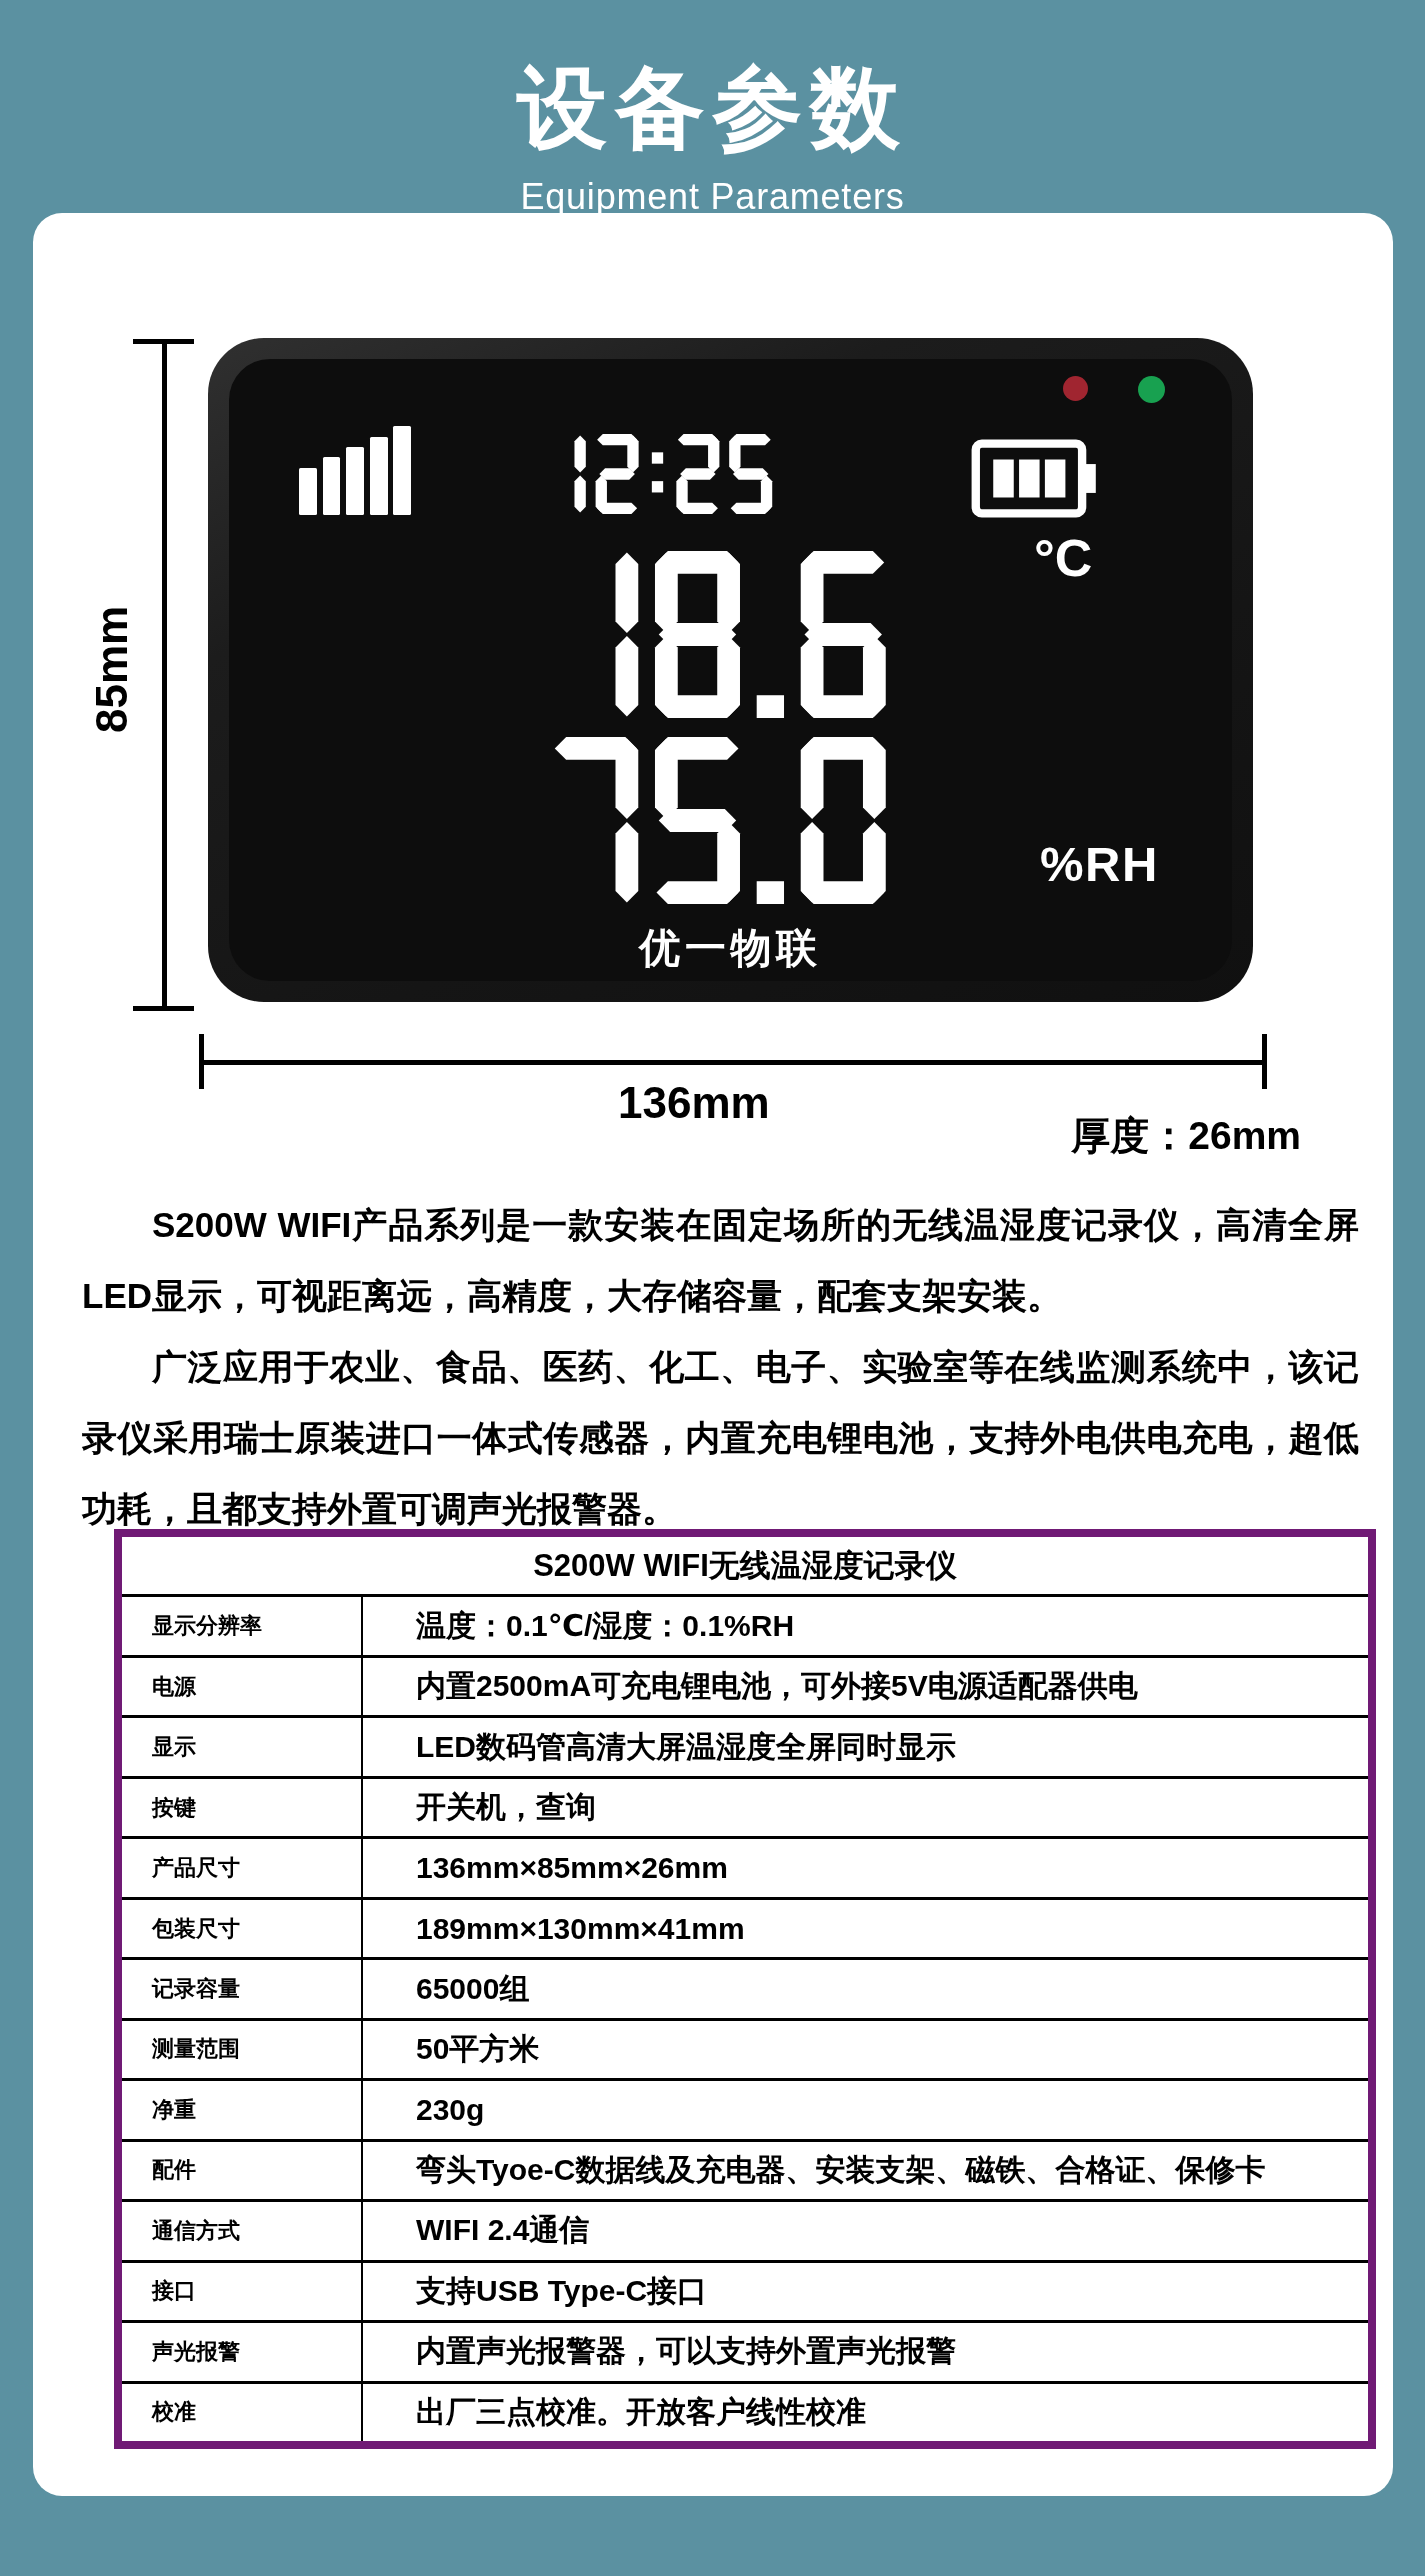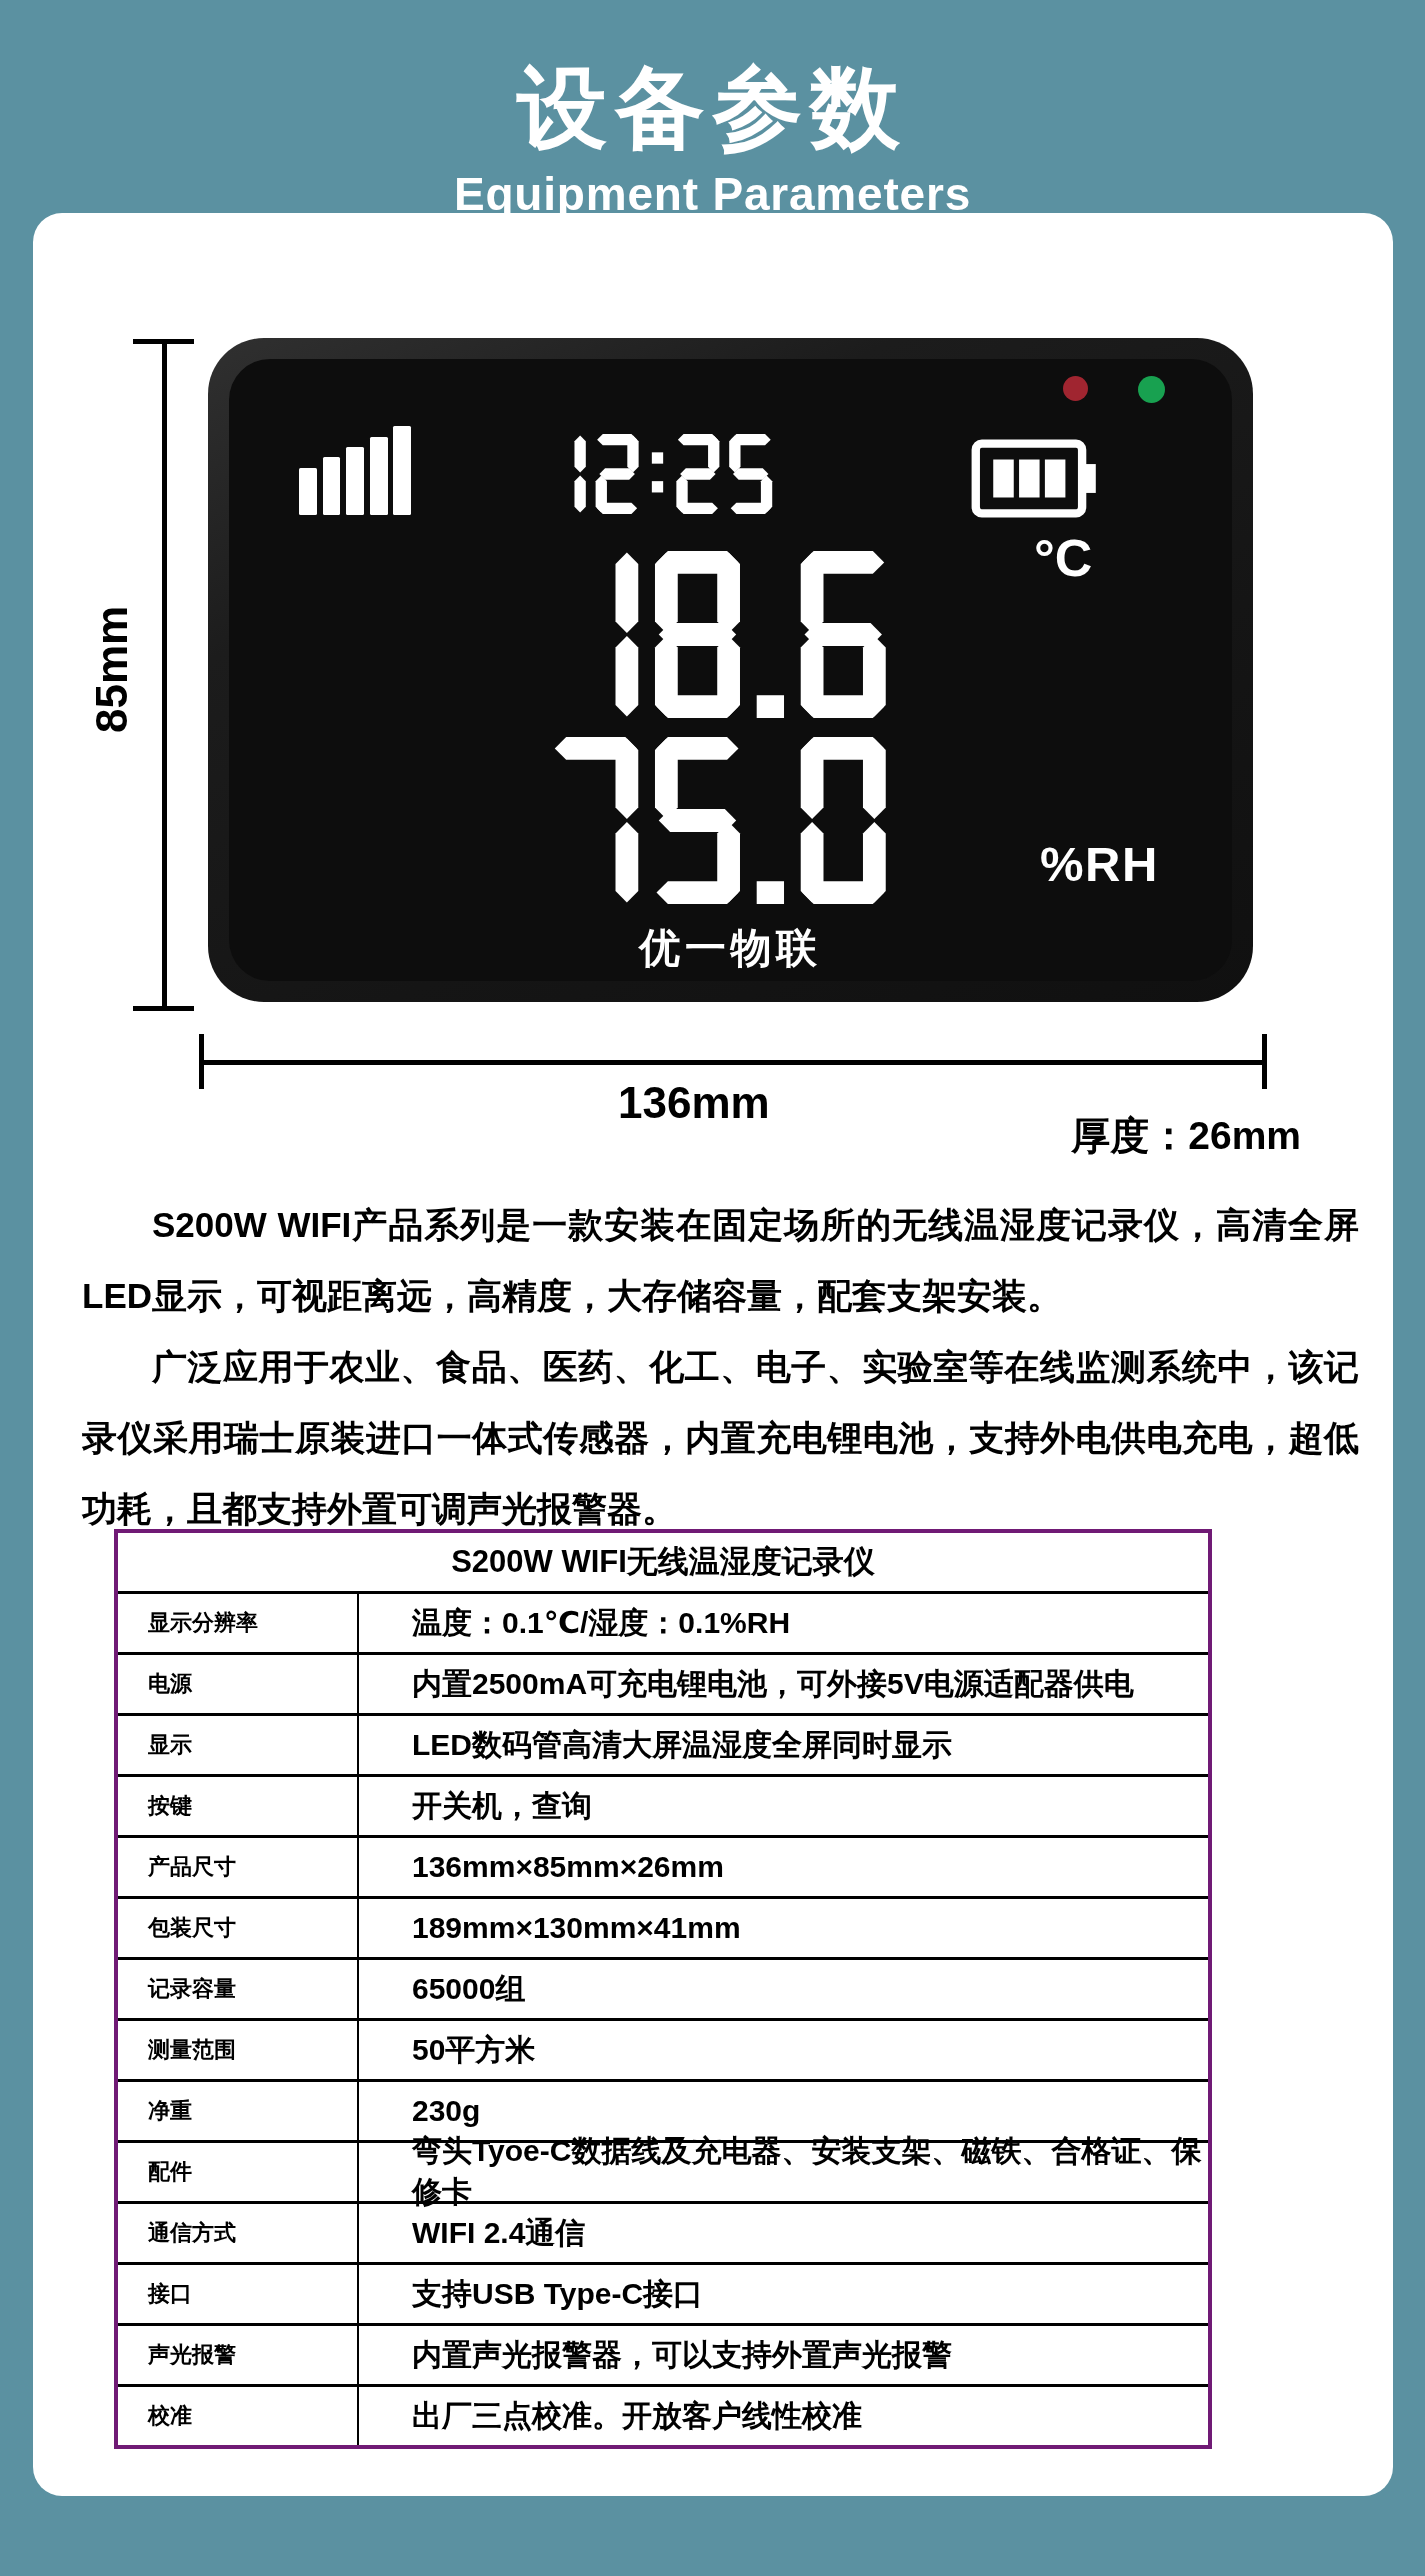--- a/index.html
+++ b/index.html
@@ -4,21 +4,21 @@
 <style>
   html,body{margin:0;padding:0;}
   body{
     width:1425px;height:2576px;position:relative;overflow:hidden;
     font-family:"Liberation Sans","DejaVu Sans",sans-serif;
     background:#5B91A1;
   }
   
   .header{position:absolute;top:54px;left:0;width:100%;text-align:center;color:#ffffff;}
   .page-title{font-size:90px;font-weight:700;letter-spacing:7.6px;line-height:108px;}
-  .page-subtitle{font-size:46px;font-weight:700;letter-spacing:0.8px;margin-top:5px;}
+  .page-subtitle{font-size:36px;font-weight:400;letter-spacing:0.8px;margin-top:14px;}
   
   .card{position:absolute;left:33px;top:213px;width:1360px;height:2283px;
         background:#ffffff;border-radius:29px;}
   
   .device{position:absolute;left:175px;top:125px;width:1045px;height:664px;
           border-radius:56px;
           background:linear-gradient(155deg,#303030 0%,#1c1c1c 28%,#151515 65%,#101010 100%);}
   .screen{position:absolute;left:21px;top:21px;right:21px;bottom:21px;
           background:#0d0d0d;border-radius:41px;}
   .led{position:absolute;border-radius:50%;}
@@ -48,22 +48,22 @@
               text-align:center;line-height:46px;}
   .hdim-label{position:absolute;left:585px;top:865px;width:228px;text-align:left;
               font-size:44px;font-weight:600;color:#000;}
   .thickness-label{position:absolute;left:964px;top:896px;width:304px;text-align:right;
               font-size:39px;font-weight:700;color:#000;}
   
   .description{position:absolute;left:49px;top:976px;width:1277px;color:#000;
                font-size:35px;font-weight:700;line-height:71px;text-align:justify;}
   .description p{margin:0;text-indent:2em;}
   
-  .spec-table{position:absolute;left:81px;top:1316px;width:1098px;height:920px;
-              border:4px solid #701a75;box-sizing:border-box;
+  .spec-table{position:absolute;left:81px;top:1316px;width:1262px;height:920px;
+              border:8px solid #701a75;box-sizing:border-box;
               display:flex;flex-direction:column;color:#000;}
   .trow{flex:1;display:flex;border-top:3.8px solid #000;min-height:0;}
   .trow.first{border-top:none;}
   .ttitle{justify-content:center;align-items:center;font-size:31px;font-weight:700;}
   .tlabel{flex:0 0 241px;display:flex;align-items:center;padding-left:30px;
           box-sizing:border-box;border-right:2.3px solid #000;font-size:22px;font-weight:700;}
   .tvalue{flex:1;display:flex;align-items:center;padding-left:53px;
           box-sizing:border-box;font-size:30px;font-weight:700;}
 </style>
 </head>

